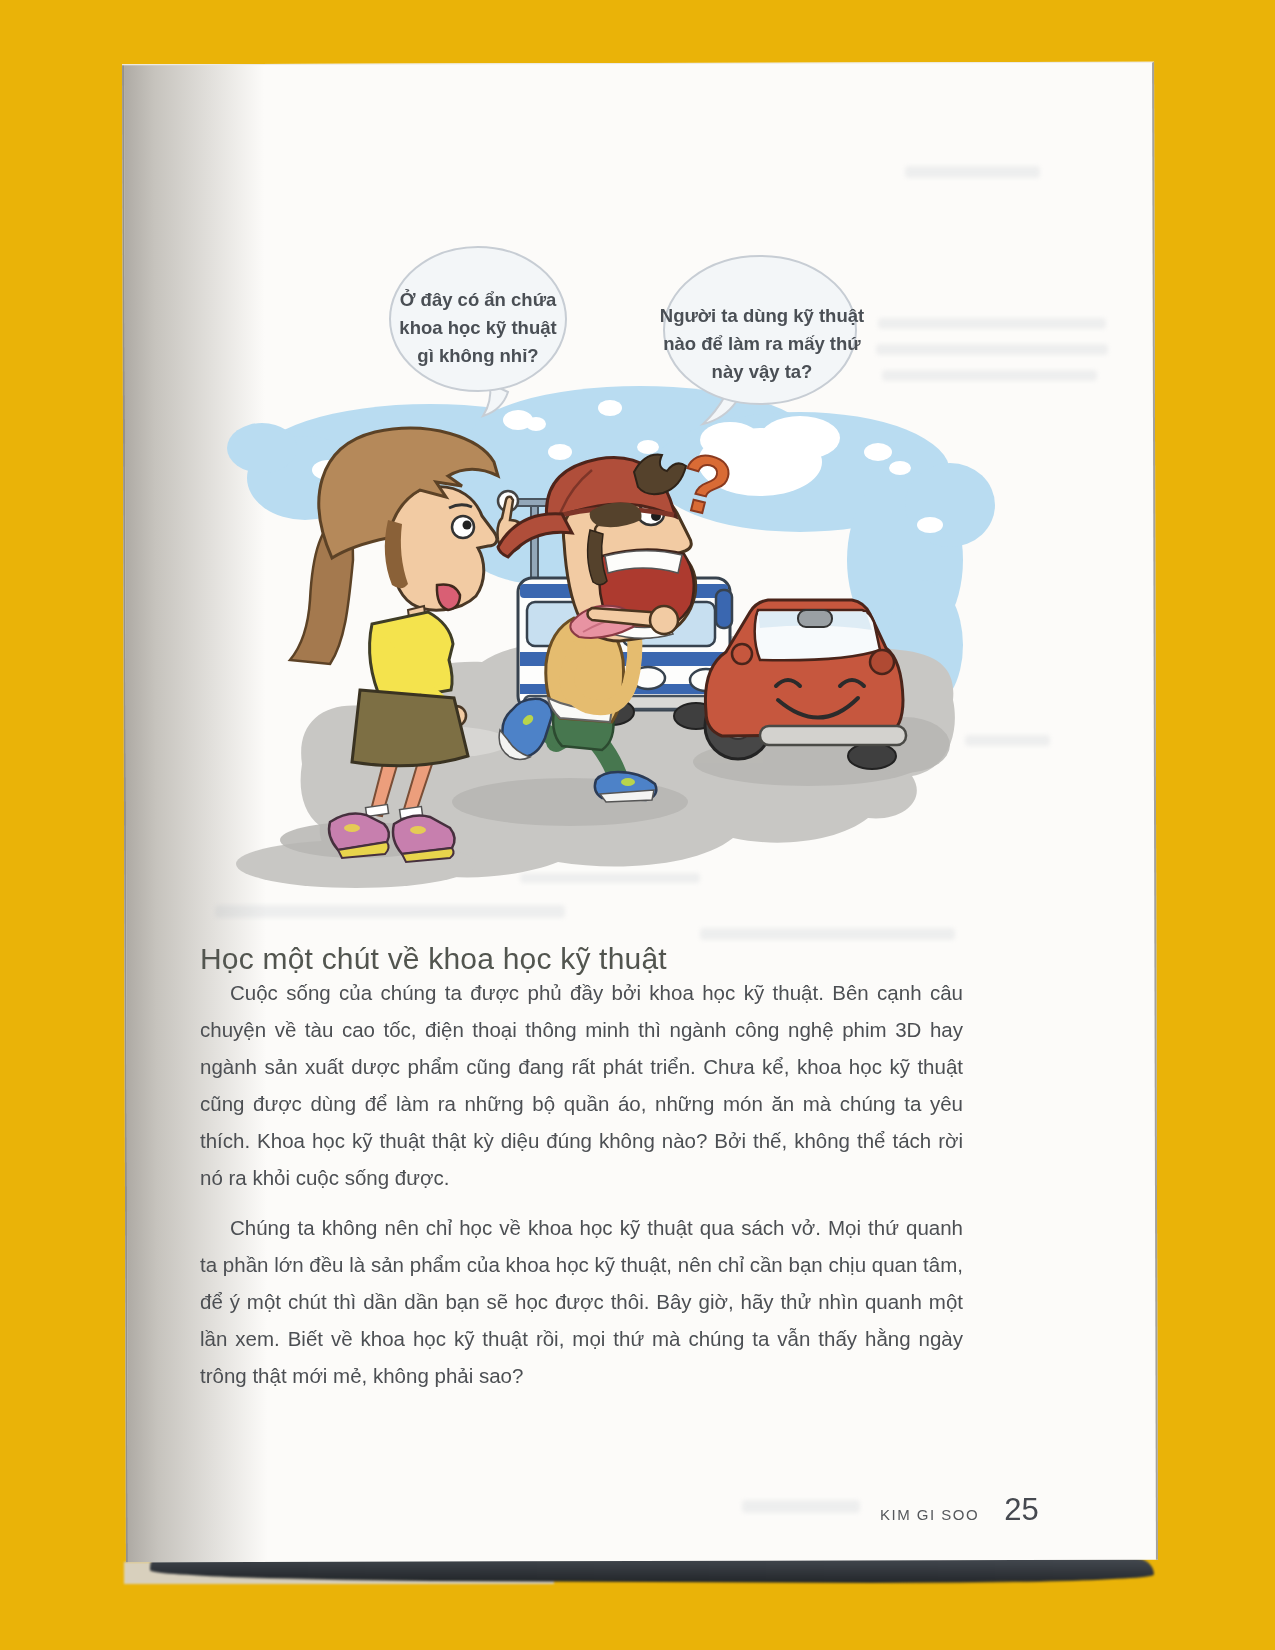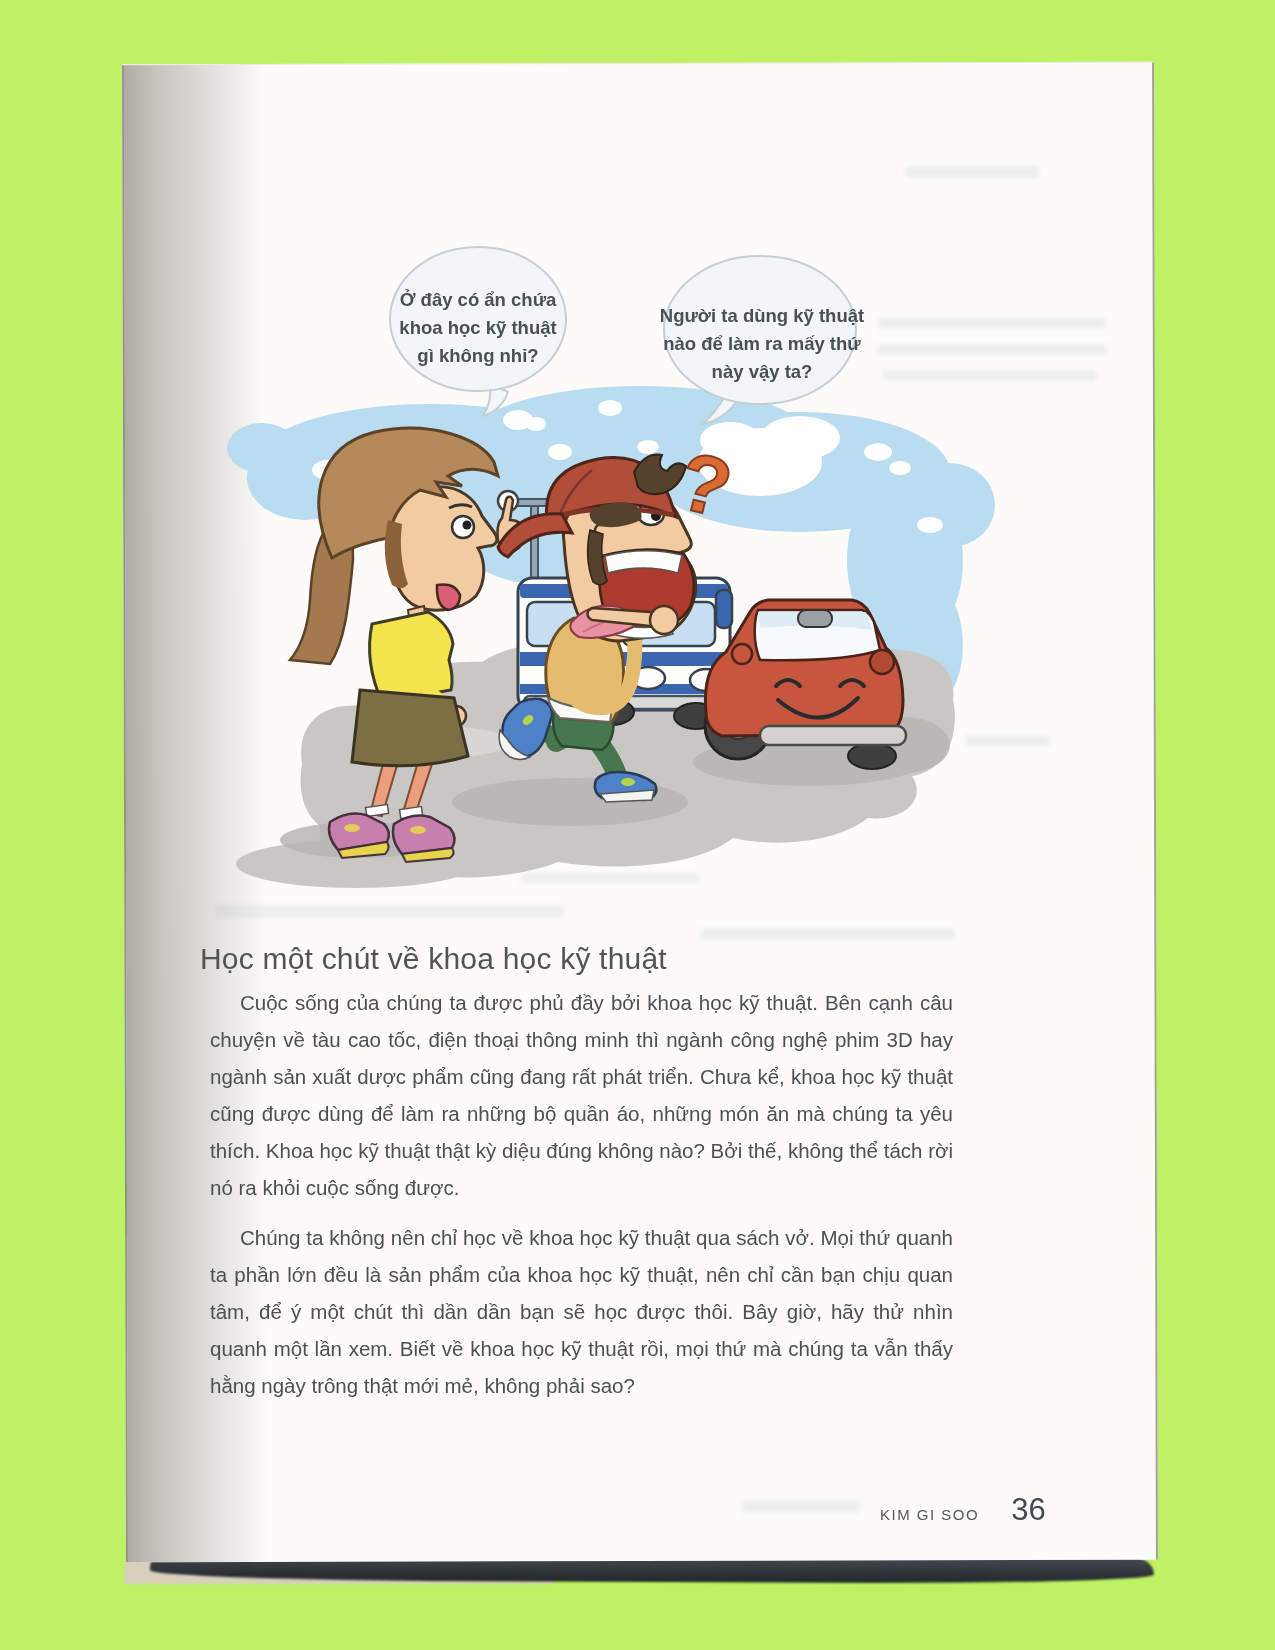--- a/index.html
+++ b/index.html
@@ -1,40 +1,40 @@
 <!DOCTYPE html>
 <html><head>
 <meta charset="utf-8">
 <style>
   html,body{margin:0;padding:0;background:#fff;}
-  #canvas{position:relative;width:1275px;height:1650px;background:#bef264;overflow:hidden;
+  #canvas{position:relative;width:1275px;height:1650px;background:#eab308;overflow:hidden;
           font-family:"Liberation Sans",sans-serif;}
   
   #page{position:absolute;left:124px;top:63px;width:1030px;height:1497px;
         background:#FCFBF9;border-right:2px solid #A3A19D;border-top:1px solid #ECEAE5;
         transform:rotate(-0.15deg);z-index:2;}
   #spine-shadow{position:absolute;left:0;top:0;bottom:0;width:150px;
         background:linear-gradient(90deg,#AEAAA4 0px,#C6C3BD 30px,rgba(250,249,247,0) 140px);
         border-left:2px solid #94918B;}
   #bottom-shadow{position:absolute;left:150px;top:1556px;width:1004px;height:26px;z-index:1;
         background:linear-gradient(#454A51,#23272B);border-radius:18px 30px 50% 50% / 22px 26px 60% 60%;
         transform:rotate(0.25deg);filter:blur(1px);}
   #desk-strip{position:absolute;left:124px;top:1562px;width:430px;height:22px;z-index:0;
         background:#D8D0BD;filter:blur(1px);}
   
   .ghost{position:absolute;background:#9AA5B1;opacity:0.14;filter:blur(2px);border-radius:4px;z-index:3;}
   
   #heading{position:absolute;left:200px;top:922px;width:780px;z-index:4;
         font-size:30px;font-weight:normal;color:#52554F;letter-spacing:0.2px;}
   #body-text{position:absolute;left:200px;top:974px;width:763px;z-index:4;
         font-size:20.5px;line-height:37px;color:#4C4F53;text-align:justify;}
-  #body-text p{margin:10px;text-indent:30px;}
+  #body-text p{margin:0;text-indent:30px;}
   #body-text p + p{margin-top:13px;}
   
-  #footer{position:absolute;left:880px;top:1492px;z-index:4;display:flex;align-items:baseline;gap:32px;}
+  #footer{position:absolute;left:880px;top:1492px;z-index:4;display:flex;align-items:baseline;gap:25px;}
   #footer .author{font-size:15px;letter-spacing:1.5px;color:#55585C;}
   #footer .pagenum{font-size:31px;color:#464950;}
   
   #illo{position:absolute;left:140px;top:180px;z-index:3;}
   text.bubble-line{font-family:"Liberation Sans",sans-serif;font-size:18.5px;font-weight:600;}
 </style>
 </head>
 <body>
 
 <div id="canvas">
@@ -245,16 +245,16 @@
 
   <h1 id="heading">Học một chút về khoa học kỹ thuật</h1>
 
   <div id="body-text">
     <p>Cuộc sống của chúng ta được phủ đầy bởi khoa học kỹ thuật. Bên cạnh câu chuyện về tàu cao tốc, điện thoại thông minh thì ngành công nghệ phim 3D hay ngành sản xuất dược phẩm cũng đang rất phát triển. Chưa kể, khoa học kỹ thuật cũng được dùng để làm ra những bộ quần áo, những món ăn mà chúng ta yêu thích. Khoa học kỹ thuật thật kỳ diệu đúng không nào? Bởi thế, không thể tách rời nó ra khỏi cuộc sống được.</p>
     <p>Chúng ta không nên chỉ học về khoa học kỹ thuật qua sách vở. Mọi thứ quanh ta phần lớn đều là sản phẩm của khoa học kỹ thuật, nên chỉ cần bạn chịu quan tâm, để ý một chút thì dần dần bạn sẽ học được thôi. Bây giờ, hãy thử nhìn quanh một lần xem. Biết về khoa học kỹ thuật rồi, mọi thứ mà chúng ta vẫn thấy hằng ngày trông thật mới mẻ, không phải sao?</p>
   </div>
 
   <div id="footer">
     <span class="author">KIM GI SOO</span>
-    <span class="pagenum">36</span>
+    <span class="pagenum">25</span>
   </div>
 
 </div>
 
 </body></html>

